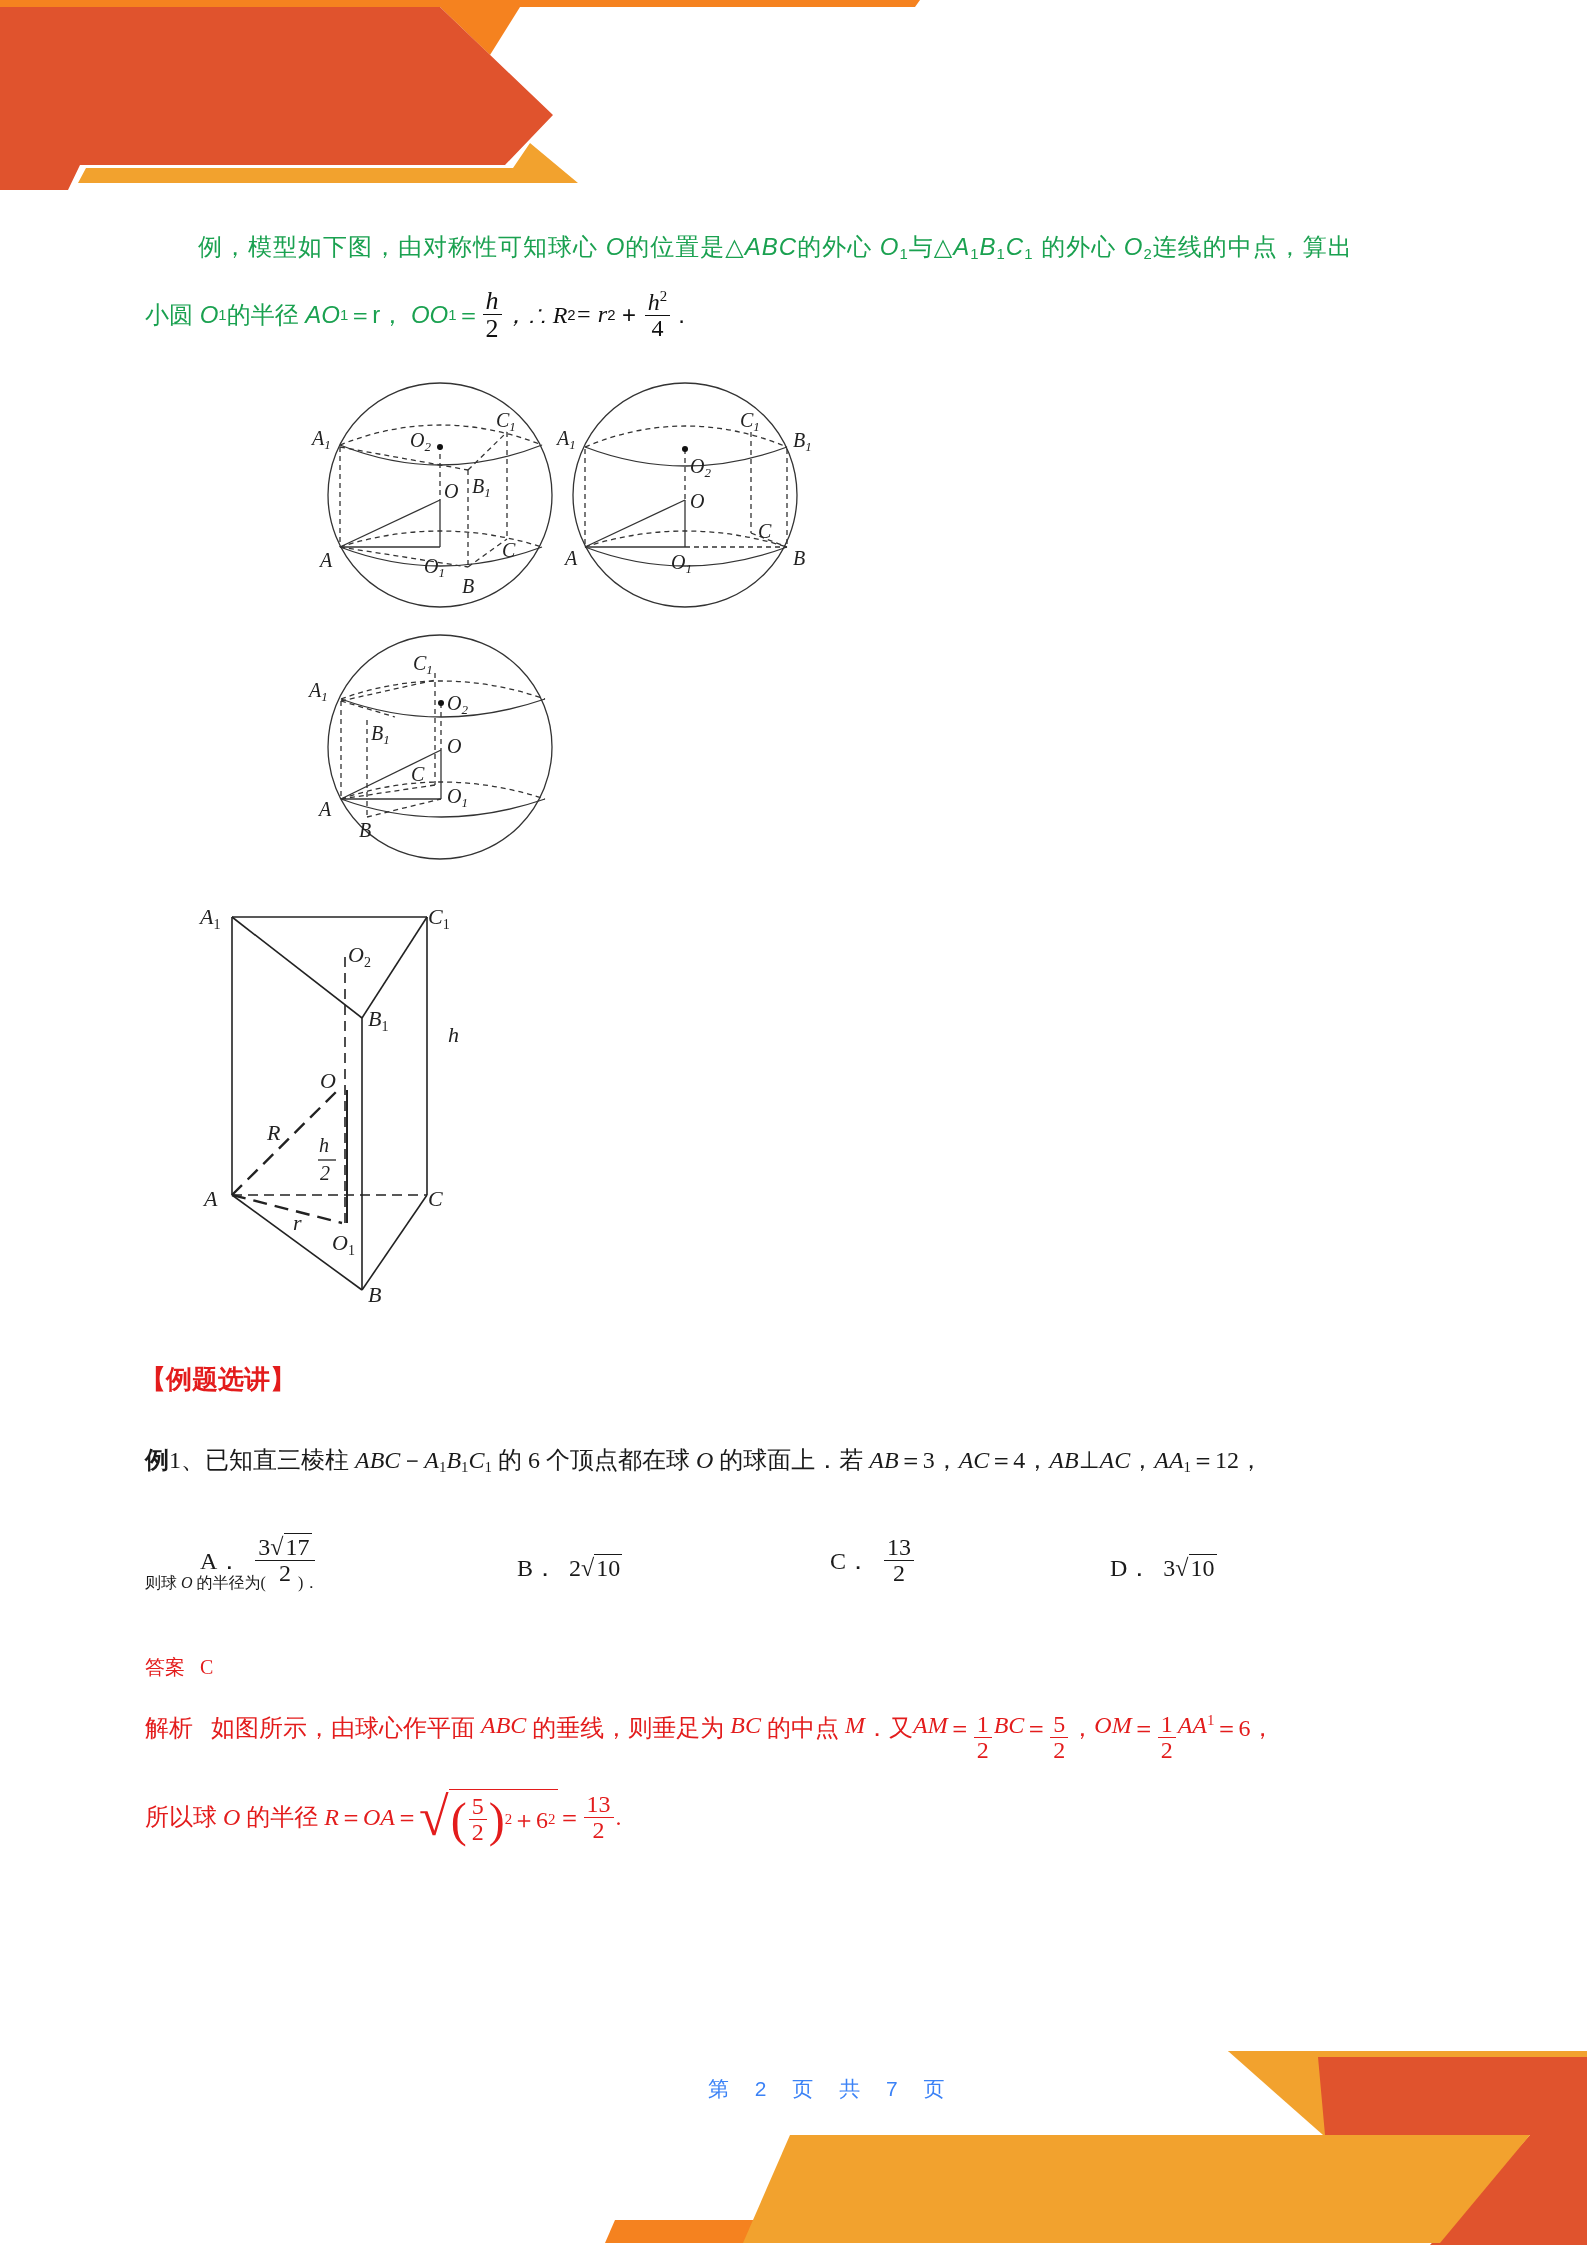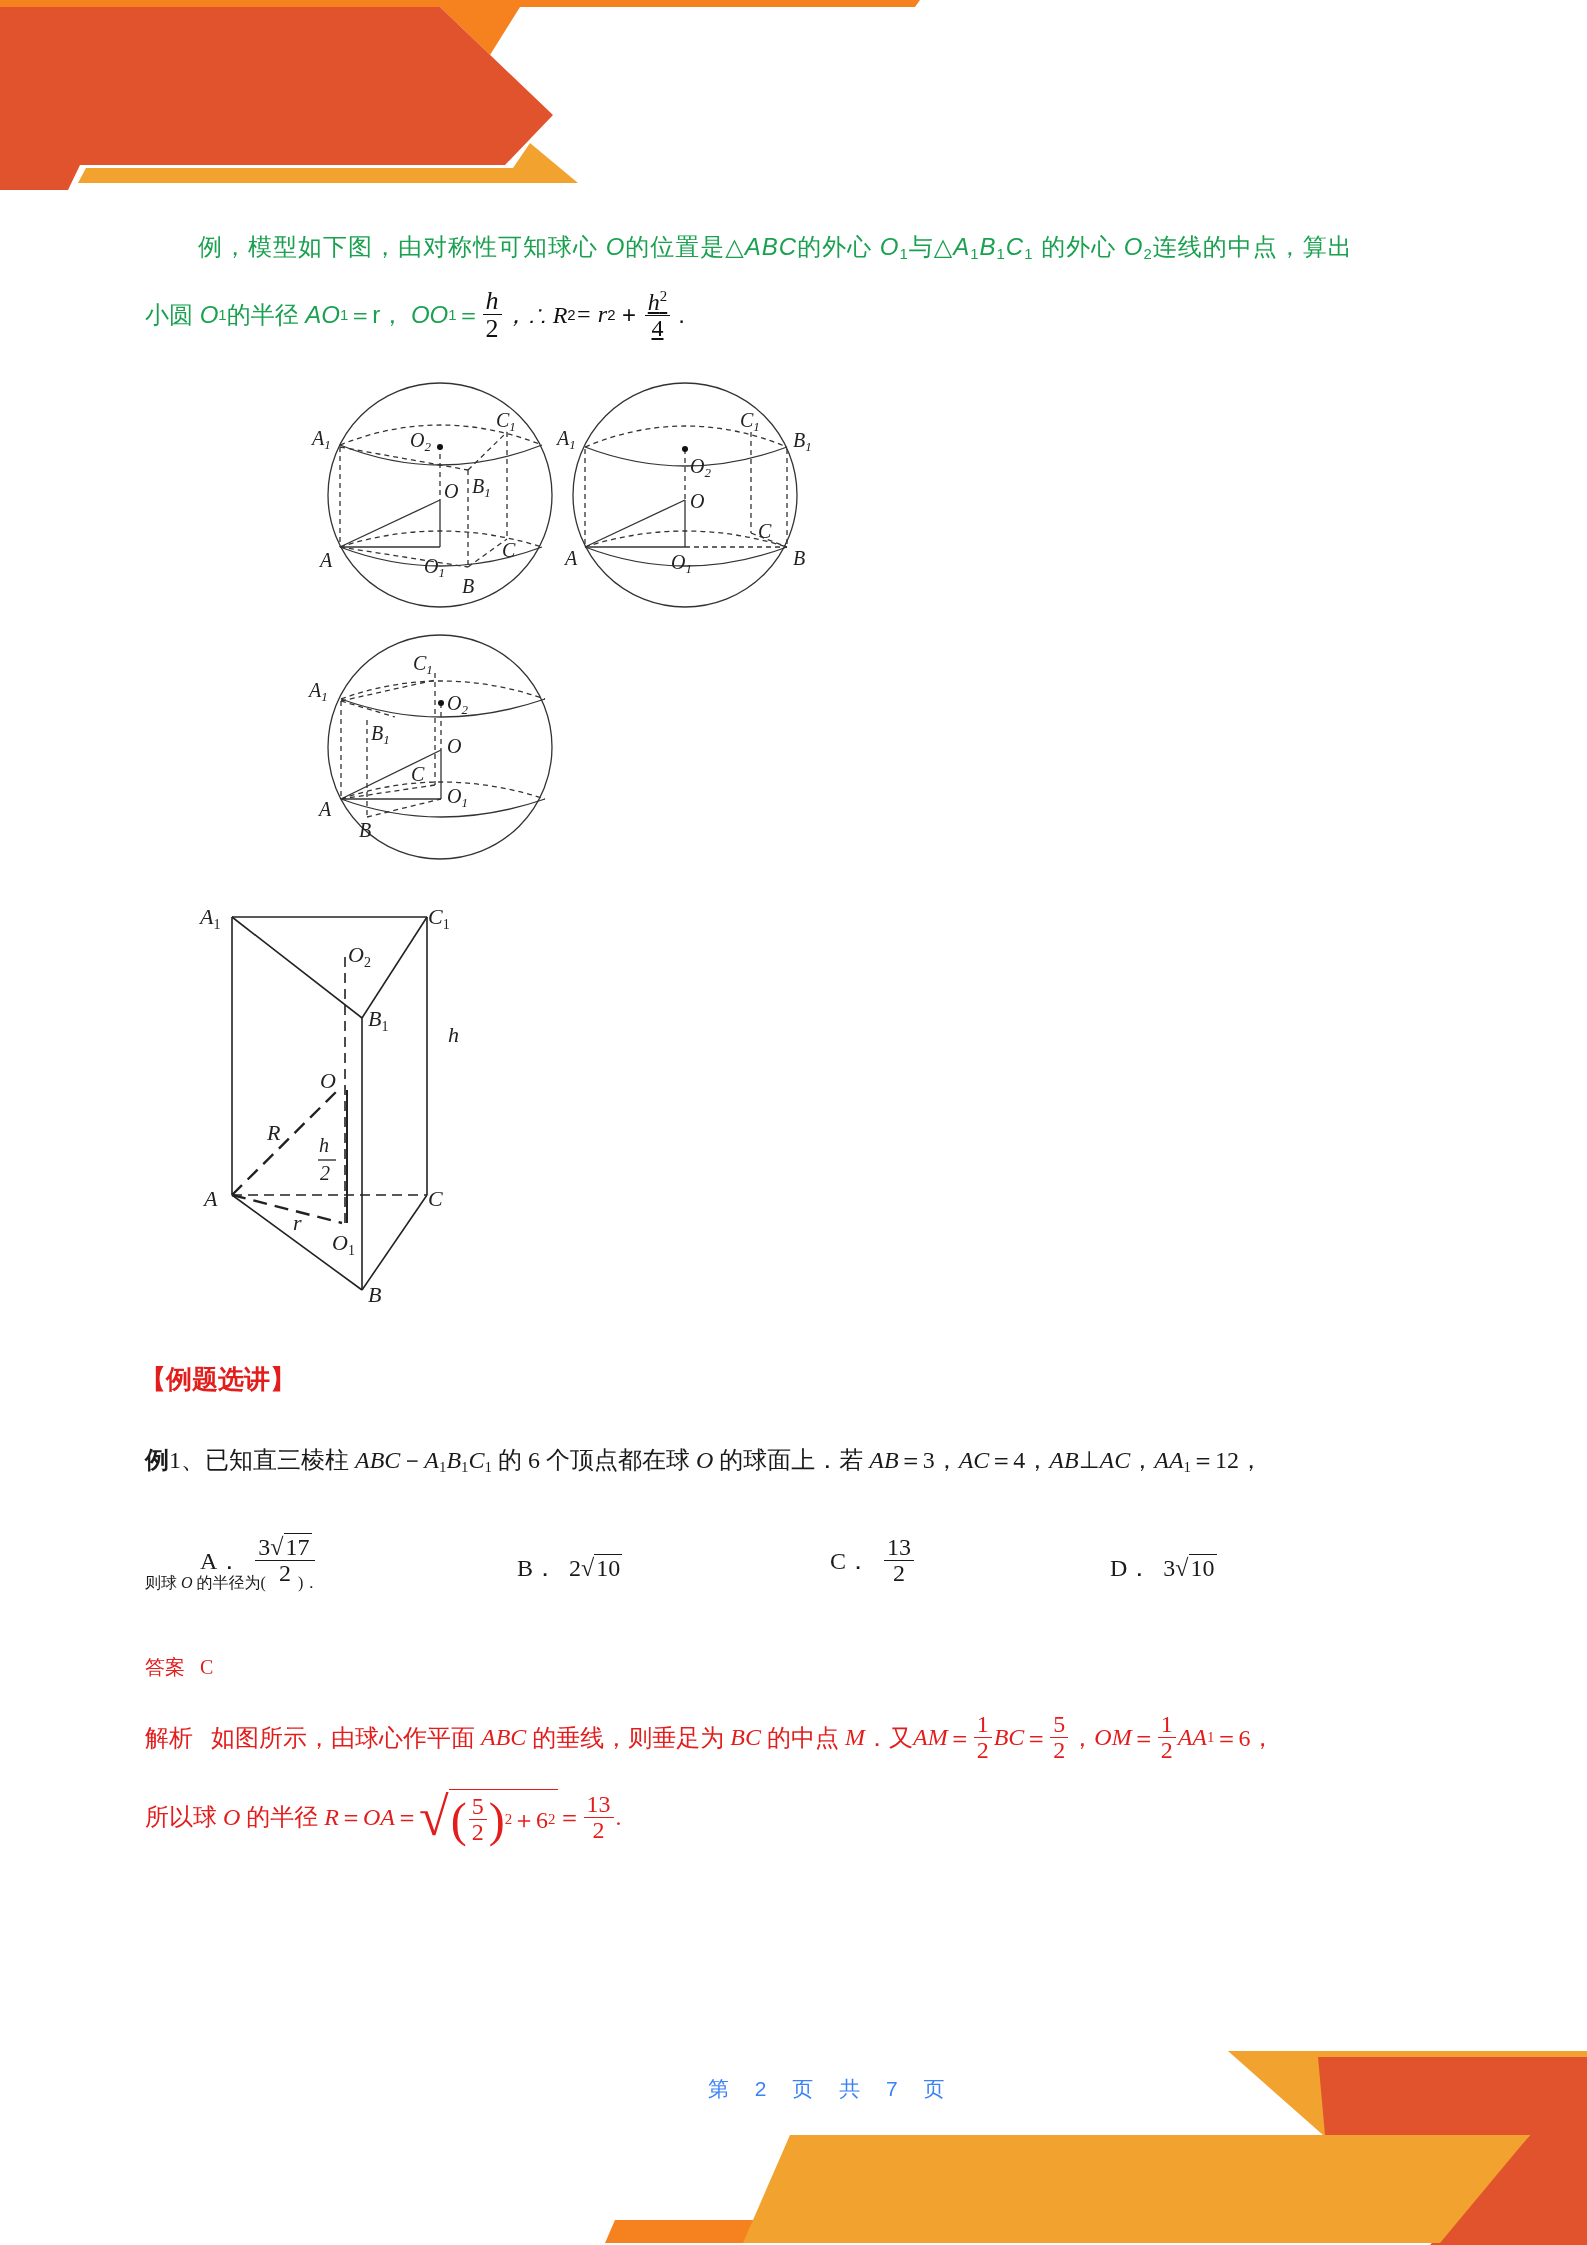--- a/index.html
+++ b/index.html
@@ -53,21 +53,21 @@
   <span>＝r，</span>&nbsp;
   <span class="it">OO</span><sub>1</sub>
   <span>＝</span>
   <span class="frac" style="font-family:'Liberation Serif',serif;color:#111;font-size:26px;">
       <span class="num it">h</span>
       <span class="den">2</span>
     </span>
   <span style="color:#111;font-family:'Liberation Serif',serif;font-style:italic;">，∴ R</span><sup style="color:#111;">2</sup>
   <span style="color:#111;font-family:'Liberation Serif',serif;font-style:italic;"> = r</span><sup style="color:#111;">2</sup>
   <span style="color:#111;white-space:pre;"> + </span>
-  <span class="frac" style="font-family:'Liberation Serif',serif;color:#111;font-size:24px;text-decoration:underline;">
+  <span class="frac" style="font-family:'Liberation Serif',serif;color:#111;font-size:24px;">
       <span class="num"><span class="it">h</span><sup>2</sup></span>
       <span class="den">4</span>
     </span>
   <span style="color:#111;margin-left:6px;">.</span>
 </div>
 
 <div class="abs diagram" style="left:310px;top:375px;width:250px;height:240px;">
   <svg width="250" height="240" viewBox="0 0 250 240">
     <g fill="none" stroke="#333" stroke-width="1.3">
       <circle cx="130" cy="120" r="112"></circle>
@@ -237,21 +237,21 @@
 </div>
 <div class="opt" style="left:1110px;top:1552px;">
   <span>D．</span>
   <span><span>3</span><span class="sqrt"><span>√</span><span class="rad">10</span></span></span>
 </div>
 
 <div class="line red" style="left:145px;top:1630px;font-size:20px;font-family:'Liberation Serif',serif;">
   <span style="font-family:'DejaVu Sans',sans-serif;">答案</span>&nbsp;&nbsp;&nbsp;<span>C</span>
 </div>
 
-<div class="line red" style="left:145px;top:1688px;font-size:24px;font-family:'Liberation Serif',serif;display:flex;align-items:center;">
+<div class="line red" style="left:145px;top:1688px;font-size:24px;font-family:'Liberation Serif',serif;display:flex;">
   <span style="font-family:'DejaVu Sans',sans-serif;">解析</span>&nbsp;&nbsp;&nbsp;
   <span>如图所示，由球心作平面</span>&nbsp;<span class="it">ABC</span>&nbsp;<span>的垂线，则垂足为</span>&nbsp;<span class="it">BC</span>&nbsp;<span>的中点</span>&nbsp;<span class="it">M</span><span>．又</span>
   <span class="it">AM</span><span>＝</span><span class="frac">
       <span class="num">1</span>
       <span class="den">2</span>
     </span><span class="it">BC</span><span>＝</span><span class="frac">
       <span class="num">5</span>
       <span class="den">2</span>
     </span><span>，</span>
   <span class="it">OM</span><span>＝</span><span class="frac">

